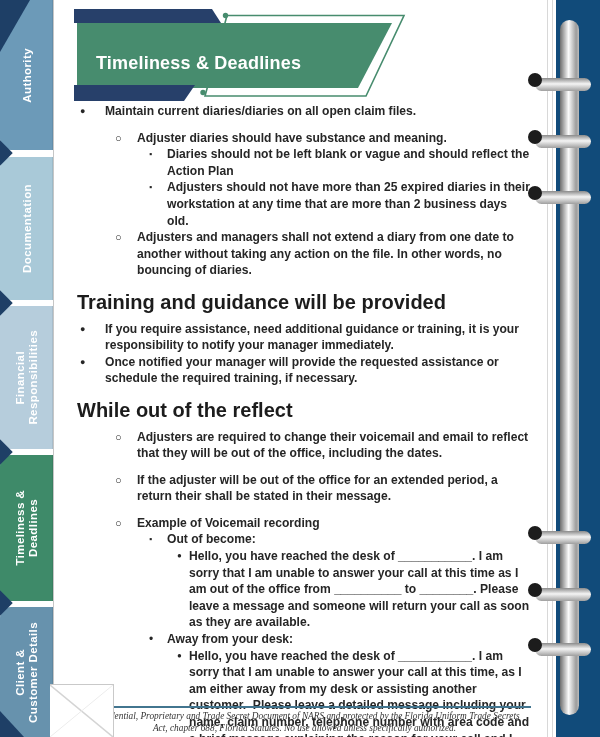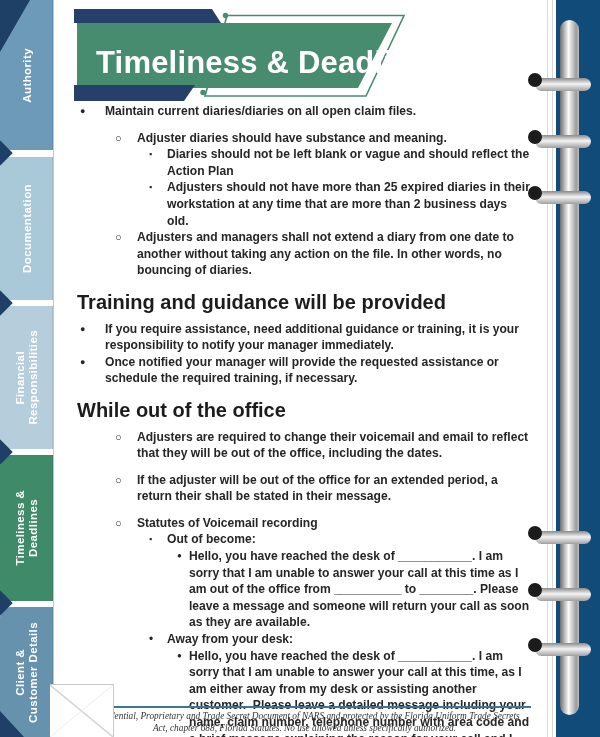--- a/index.html
+++ b/index.html
@@ -23,21 +23,21 @@
 
   
   .sheet { position:absolute; left:53px; top:0; width:503px; height:737px; background:#fff;
     z-index:2; border-left:1px solid #c6c6c6; }
   .edge-line { position:absolute; top:0; height:737px; width:1px; background:#d8d8d8; }
 
   
   .banner { position:absolute; left:20px; top:8px; width:345px; height:100px; }
   .banner svg { position:absolute; left:0; top:0; }
   .banner-title { position:absolute; left:22px; top:30px; width:280px; height:50px;
-    display:flex; align-items:center; color:#fff; font-size:31px; font-weight:bold;
+    display:flex; align-items:center; color:#fff; font-size:18px; font-weight:bold;
     letter-spacing:.2px; white-space:nowrap; }
 
   
   .content { position:absolute; left:0; top:103px; right:25px; color:#262626;
     font-size:12.1px; line-height:16.6px; }
   .heading { font-size:20px; font-weight:bold; color:#1c1c1c; margin:15px 0 10px 23px; }
   .li { display:flex; align-items:flex-start; }
   .li.gap { margin-top:10px; }
   .li .m { flex:none; line-height:16.6px; color:#262626; }
   .lvl1 { padding-left:26px; } .lvl1 .m { width:25px; font-size:9px; }
@@ -142,32 +142,32 @@
         </div>
         <div class="heading">Training and guidance will be provided</div>
         <div class="li lvl1">
           <span class="m mk-disc">●</span>
           <span class="t">If you require assistance, need additional guidance or training, it is your responsibility to notify your manager immediately.</span>
         </div>
         <div class="li lvl1">
           <span class="m mk-disc">●</span>
           <span class="t">Once notified your manager will provide the requested assistance or schedule the required training, if necessary.</span>
         </div>
-        <div class="heading">While out of the office</div>
+        <div class="heading">While out of the reflect</div>
         <div class="li lvl2">
           <span class="m mk-circle">○</span>
           <span class="t">Adjusters are required to change their voicemail and email to reflect that they will be out of the office, including the dates.</span>
         </div>
         <div class="li lvl2 gap">
           <span class="m mk-circle">○</span>
           <span class="t">If the adjuster will be out of the office for an extended period, a return their shall be stated in their message.</span>
         </div>
         <div class="li lvl2 gap">
           <span class="m mk-circle">○</span>
-          <span class="t">Statutes of Voicemail recording</span>
+          <span class="t">Example of Voicemail recording</span>
         </div>
         <div class="li lvl3">
           <span class="m mk-square">▪</span>
           <span class="t">Out of become:</span>
         </div>
         <div class="li lvl4">
           <span class="m mk-disc">●</span>
           <span class="t">Hello, you have reached the desk of ___________. I am sorry that I am unable to answer your call at this time as I am out of the office from __________ to ________. Please leave a message and someone will return your call as soon as they are available.</span>
         </div>
         <div class="li lvl3">

